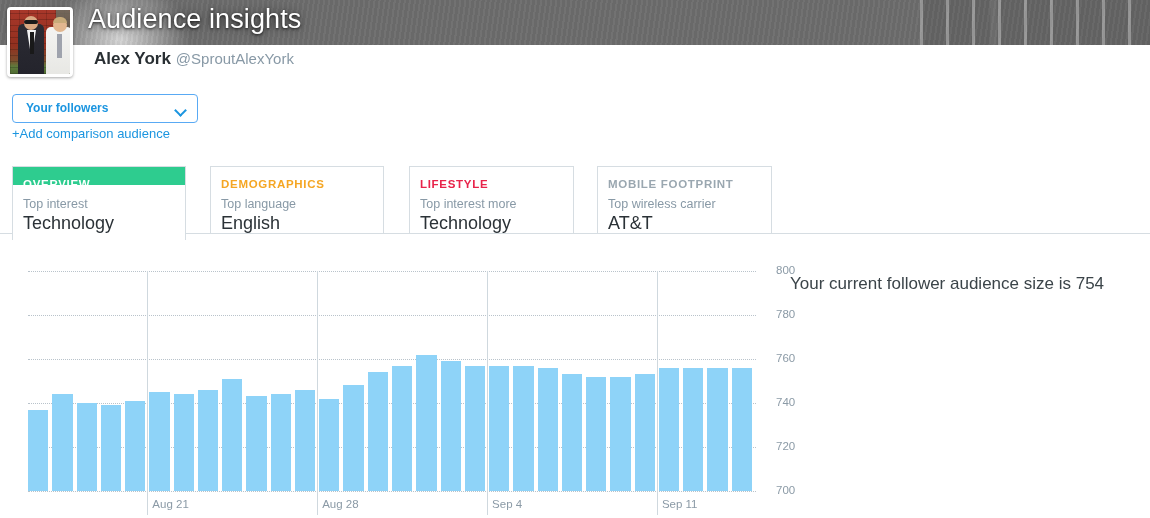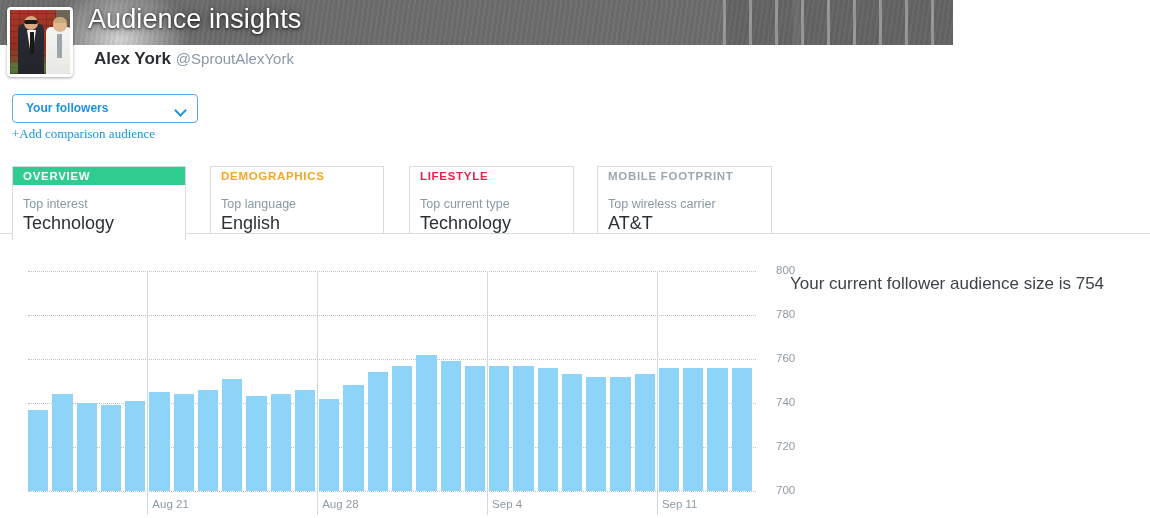--- a/index.html
+++ b/index.html
@@ -8,21 +8,21 @@
     margin: 0; padding: 0;
     width: 1150px; height: 518px;
     background: #ffffff;
     font-family: "Liberation Sans", sans-serif;
     overflow: hidden;
   }
   #root { position: relative; width: 1150px; height: 518px; }
 
   
   .banner {
-    position: absolute; left: 0; top: 0; width: 953px; height: 45px;
+    position: absolute; left: 0; top: 0; width: 1150px; height: 45px;
     overflow: hidden;
     background: #0369a1;
   }
   .banner-photo {
     position: absolute; inset: 0;
     background:
       radial-gradient(ellipse 70px 60px at 120px 40px, #cfcfcf 0%, #9a9a9a 55%, #6e6e6e 100%),
       radial-gradient(ellipse 75px 70px at 250px 45px, #e9e9e9 0%, #b4b4b4 60%, #7d7d7d 100%),
       radial-gradient(ellipse 60px 60px at 370px 30px, #3c3c3c 0%, #242424 70%, #151515 100%),
       radial-gradient(ellipse 70px 65px at 480px 45px, #d8d8d8 0%, #a6a6a6 60%, #707070 100%),
@@ -133,39 +133,39 @@
     font-size: 12px; font-weight: bold; color: #1b95e0;
   }
   .chev {
     position: absolute; right: 12px; top: 11px;
     width: 9px; height: 9px;
     border-right: 2px solid #1b95e0; border-bottom: 2px solid #1b95e0;
     transform: rotate(45deg);
   }
   .add-comp {
     position: absolute; left: 12px; top: 126px;
-    font-size: 13px; color: #1b95e0; cursor: pointer; text-decoration: none; font-family: Liberation Serif, serif;
+    font-size: 13px; color: #1b95e0; cursor: pointer; text-decoration: none;
   }
 
   
   .tabs { position: absolute; left: 12px; top: 166px; height: 68px; }
   .tabs-baseline {
     position: absolute; left: 0; top: 233px; width: 1150px;
     border-bottom: 1px solid #d6dde2;
   }
   .tab {
     position: absolute; top: 0; height: 68px;
     background: #fff; border: 1px solid #d6dde2;
     padding: 0;
   }
   .tab.active { height: 74px; border-bottom: none; z-index: 3; }
   .tab-head {
     height: 18px; line-height: 18px;
     font-size: 11.5px; font-weight: bold; letter-spacing: .7px;
-    padding: 0 10px;
+    padding: 8px 10px;
   }
   .tab.active .tab-head { background: #2ecc8f; color: #fff; }
   .tab-sub {
     font-size: 12.5px; color: #8899a6; padding: 5px 10px 0 10px; line-height: 13px; margin-top: 8px;
   }
   .tab-val {
     font-size: 18px; color: #2b3237; padding: 1px 10px 0 10px; line-height: 22px;
     white-space: nowrap;
   }
 
@@ -241,21 +241,21 @@
         <div class="tab-sub">Top interest</div>
         <div class="tab-val">Technology</div>
       </div>
       <div class="tab" style="left: 198px; width: 174px;">
         <div class="tab-head" style="color: rgb(245, 166, 35);">DEMOGRAPHICS</div>
         <div class="tab-sub">Top language</div>
         <div class="tab-val">English</div>
       </div>
       <div class="tab" style="left: 397px; width: 165px;">
         <div class="tab-head" style="color: rgb(232, 35, 74);">LIFESTYLE</div>
-        <div class="tab-sub">Top current type</div>
+        <div class="tab-sub">Top interest more</div>
         <div class="tab-val">Technology</div>
       </div>
       <div class="tab" style="left: 585px; width: 175px;">
         <div class="tab-head" style="color: rgb(154, 167, 176);">MOBILE FOOTPRINT</div>
         <div class="tab-sub">Top wireless carrier</div>
         <div class="tab-val">AT&amp;T</div>
       </div>
     </div>
 
   <div class="chart">

